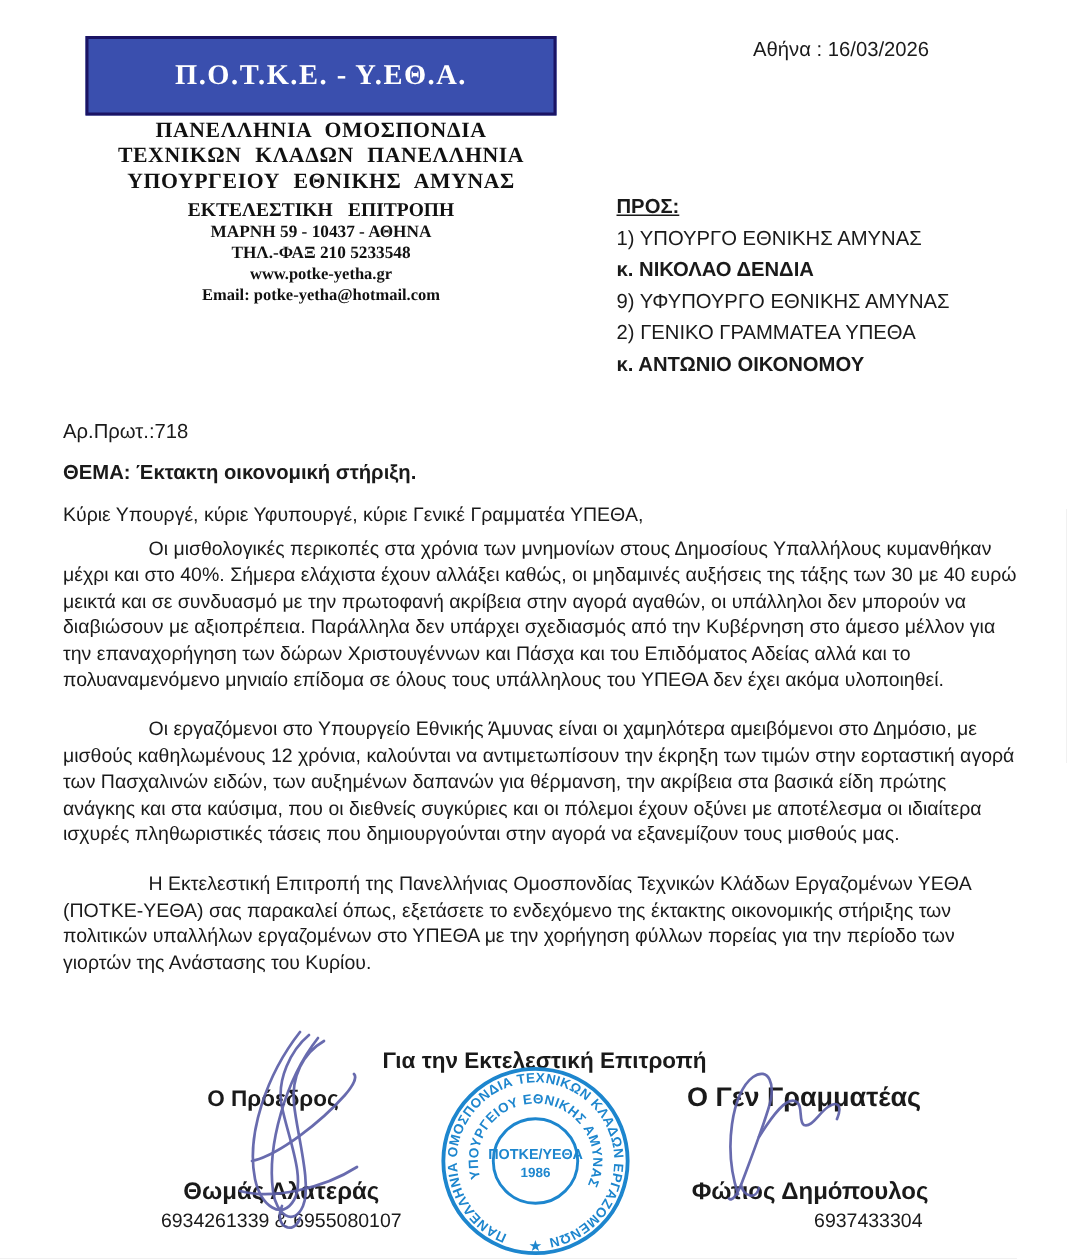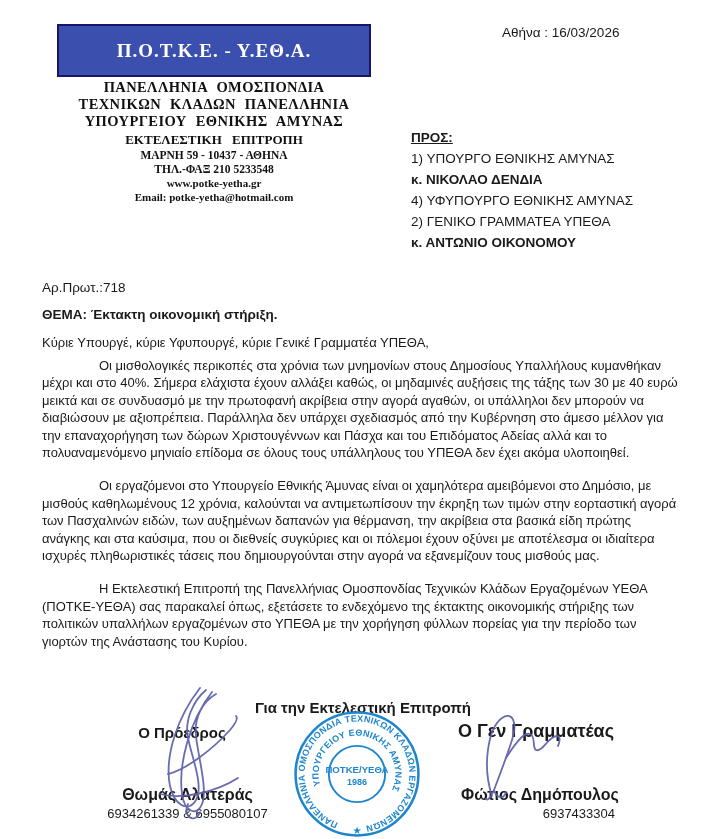--- a/index.html
+++ b/index.html
@@ -67,21 +67,21 @@
     <div class="lh-smaller">www.potke-yetha.gr</div>
     <div class="lh-smaller">Email: potke-yetha@hotmail.com</div>
   </div>
 
   <div class="date">Αθήνα : 16/03/2026</div>
 
   <div class="recipients">
     <div class="label">ΠΡΟΣ:</div>
     <div>1) ΥΠΟΥΡΓΟ ΕΘΝΙΚΗΣ ΑΜΥΝΑΣ</div>
     <div class="name">κ. ΝΙΚΟΛΑΟ ΔΕΝΔΙΑ</div>
-    <div>4) ΥΦΥΠΟΥΡΓΟ ΕΘΝΙΚΗΣ ΑΜΥΝΑΣ</div>
+    <div>9) ΥΦΥΠΟΥΡΓΟ ΕΘΝΙΚΗΣ ΑΜΥΝΑΣ</div>
     <div>2) ΓΕΝΙΚΟ ΓΡΑΜΜΑΤΕΑ ΥΠΕΘΑ</div>
     <div class="name">κ. ΑΝΤΩΝΙΟ ΟΙΚΟΝΟΜΟΥ</div>
   </div>
 
   <div class="protocol">Αρ.Πρωτ.:718</div>
   <div class="subject">ΘΕΜΑ: Έκτακτη οικονομική στήριξη.</div>
   <div class="salutation">Κύριε Υπουργέ, κύριε Υφυπουργέ, κύριε Γενικέ Γραμματέα ΥΠΕΘΑ,</div>
 
   <div class="body-text">
     <p>Οι μισθολογικές περικοπές στα χρόνια των μνημονίων στους Δημοσίους Υπαλλήλους κυμανθήκαν μέχρι και στο 40%. Σήμερα ελάχιστα έχουν αλλάξει καθώς, οι μηδαμινές αυξήσεις της τάξης των 30 με 40 ευρώ μεικτά και σε συνδυασμό με την πρωτοφανή ακρίβεια στην αγορά αγαθών, οι υπάλληλοι δεν μπορούν να διαβιώσουν με αξιοπρέπεια. Παράλληλα δεν υπάρχει σχεδιασμός από την Κυβέρνηση στο άμεσο μέλλον για την επαναχορήγηση των δώρων Χριστουγέννων και Πάσχα και του Επιδόματος Αδείας αλλά και το πολυαναμενόμενο μηνιαίο επίδομα σε όλους τους υπάλληλους του ΥΠΕΘΑ δεν έχει ακόμα υλοποιηθεί.</p>

